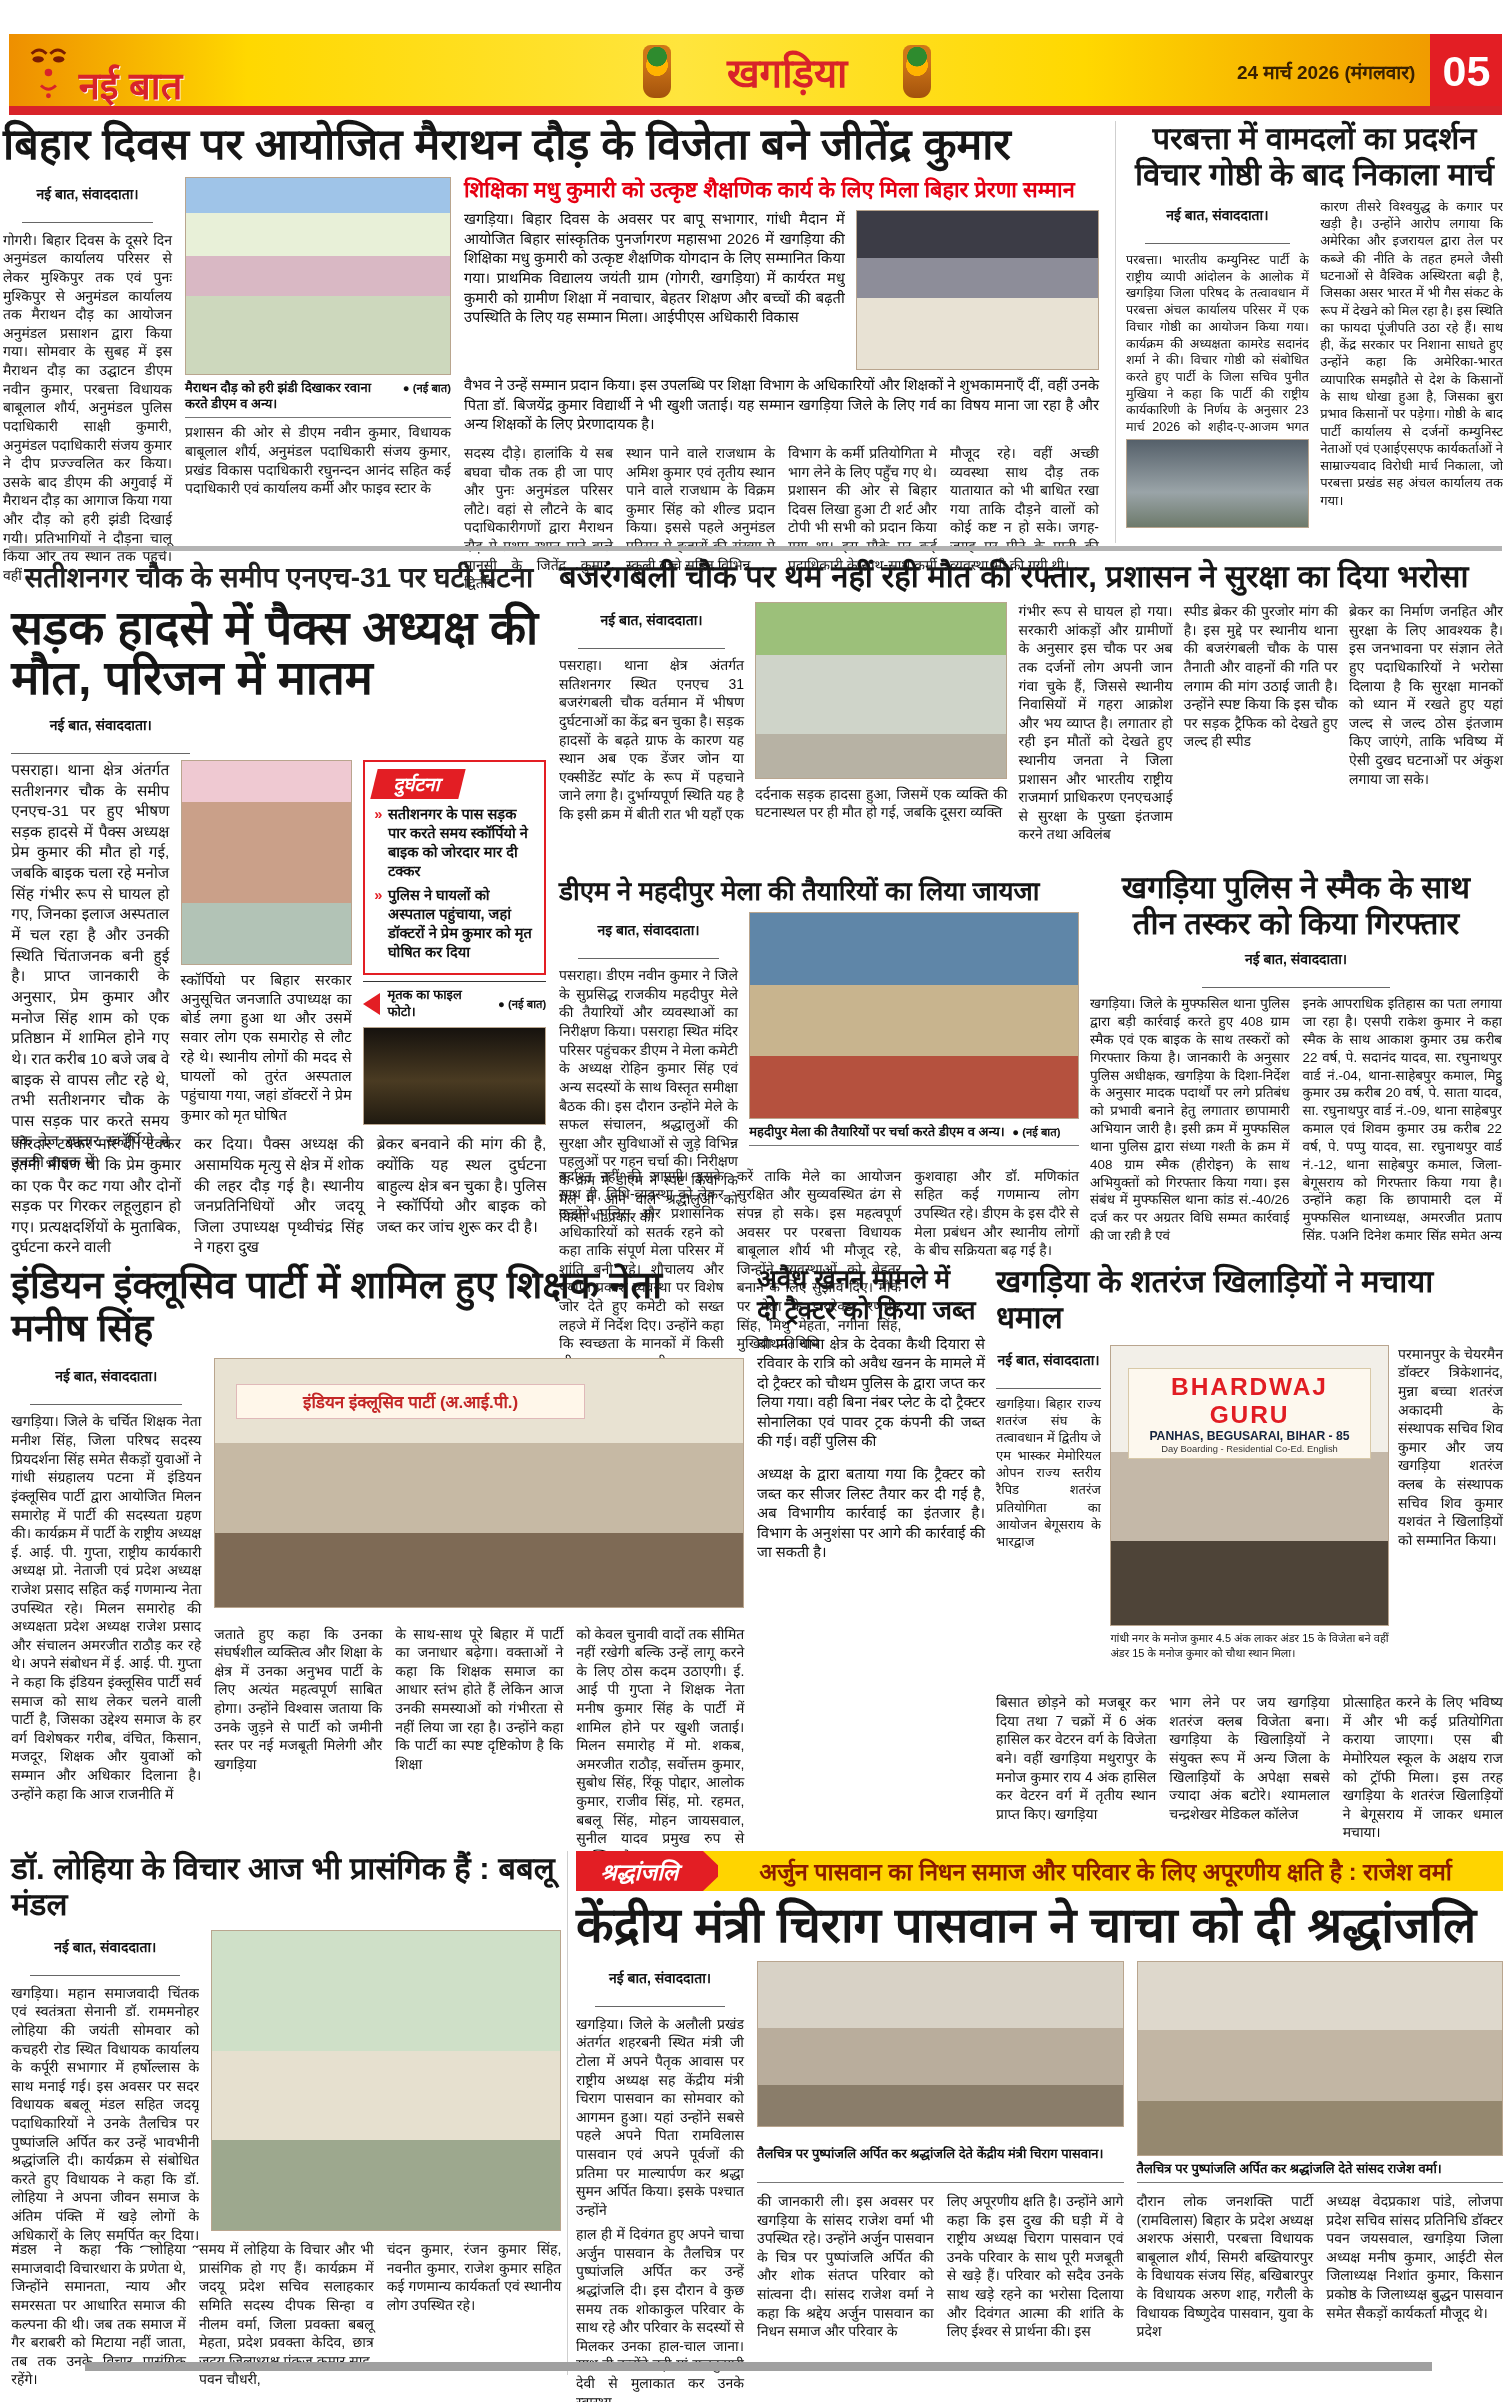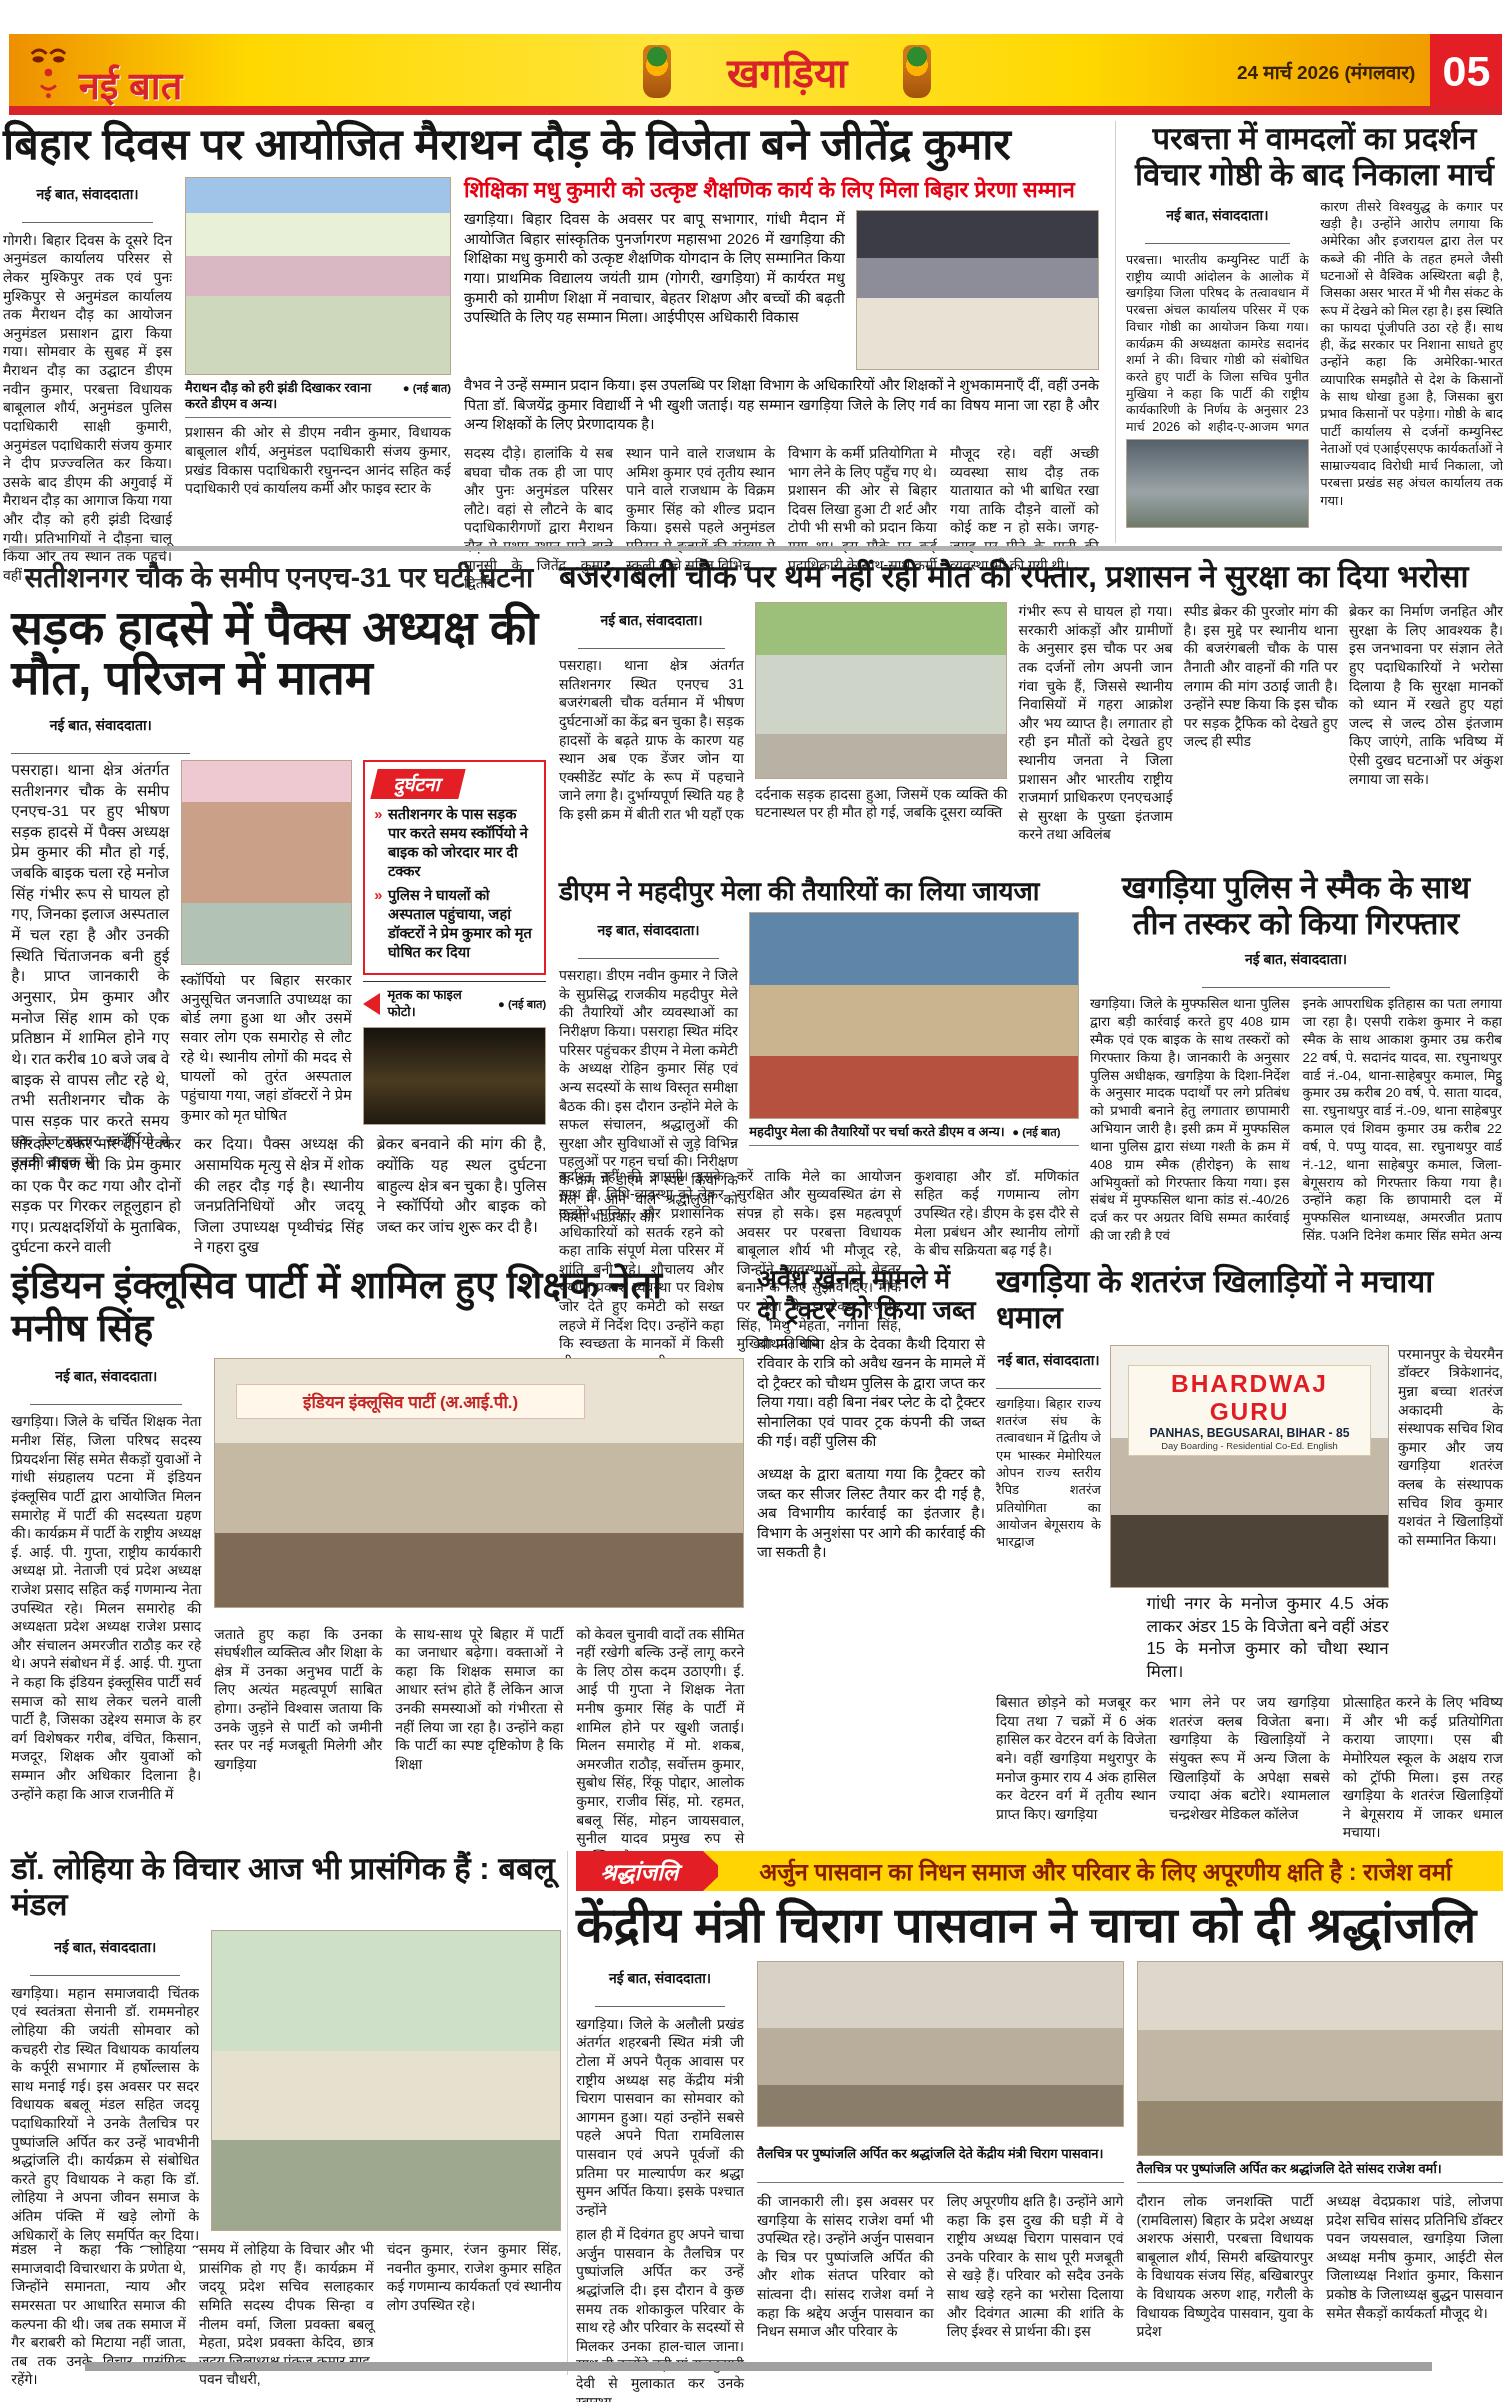--- a/index.html
+++ b/index.html
@@ -274,21 +274,21 @@
         <div class="body" style="font-size:13px;">खगड़िया। बिहार राज्य शतरंज संघ के तत्वावधान में द्वितीय जे एम भास्कर मेमोरियल ओपन राज्य स्तरीय रैपिड शतरंज प्रतियोगिता का आयोजन बेगूसराय के भारद्वाज</div>
       </div>
       <div style="flex:1;display:flex;flex-direction:column;">
         <div class="photo ph-chess" style="height:279px;">
           <div class="banner">
             <div class="b1">BHARDWAJ GURU</div>
             <div class="b2">PANHAS, BEGUSARAI, BIHAR - 85</div>
             <div class="b3">Day Boarding - Residential Co-Ed. English</div>
           </div>
         </div>
-        <div class="body" style="margin-top:5.6px;font-size:17px;margin-left:36px;">गांधी नगर के मनोज कुमार 4.5 अंक लाकर अंडर 15 के विजेता बने वहीं अंडर 15 के मनोज कुमार को चौथा स्थान मिला।</div>
+        <div class="body" style="margin-top:5.6px;font-size:11px;">गांधी नगर के मनोज कुमार 4.5 अंक लाकर अंडर 15 के विजेता बने वहीं अंडर 15 के मनोज कुमार को चौथा स्थान मिला।</div>
       </div>
       <div style="width:105px;flex:none;" class="body">परमानपुर के चेयरमैन डॉक्टर त्रिकेशानंद, मुन्ना बच्चा शतरंज अकादमी के संस्थापक सचिव शिव कुमार और जय खगड़िया शतरंज क्लब के संस्थापक सचिव शिव कुमार यशवंत ने खिलाड़ियों को सम्मानित किया।</div>
     </div>
     <div class="cols" style="margin-top:9.4px;">
       <div class="col body">बिसात छोड़ने को मजबूर कर दिया तथा 7 चक्रों में 6 अंक हासिल कर वेटरन वर्ग के विजेता बने। वहीं खगड़िया मथुरापुर के मनोज कुमार राय 4 अंक हासिल कर वेटरन वर्ग में तृतीय स्थान प्राप्त किए। खगड़िया</div>
       <div class="col body">भाग लेने पर जय खगड़िया शतरंज क्लब विजेता बना। खगड़िया के खिलाड़ियों ने संयुक्त रूप में अन्य जिला के खिलाड़ियों के अपेक्षा सबसे ज्यादा अंक बटोरे। श्यामलाल चन्द्रशेखर मेडिकल कॉलेज</div>
       <div class="col body">प्रोत्साहित करने के लिए भविष्य में और भी कई प्रतियोगिता कराया जाएगा। एस बी मेमोरियल स्कूल के अक्षय राज को ट्रॉफी मिला। इस तरह खगड़िया के शतरंज खिलाड़ियों ने बेगूसराय में जाकर धमाल मचाया।</div>
     </div>
   </div>
 

